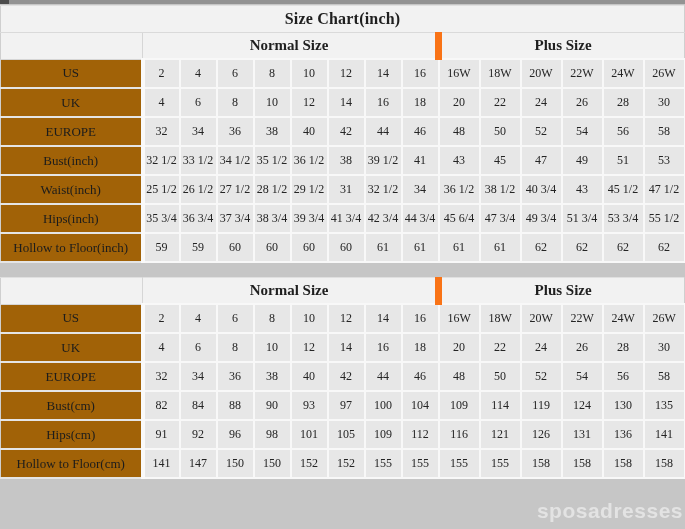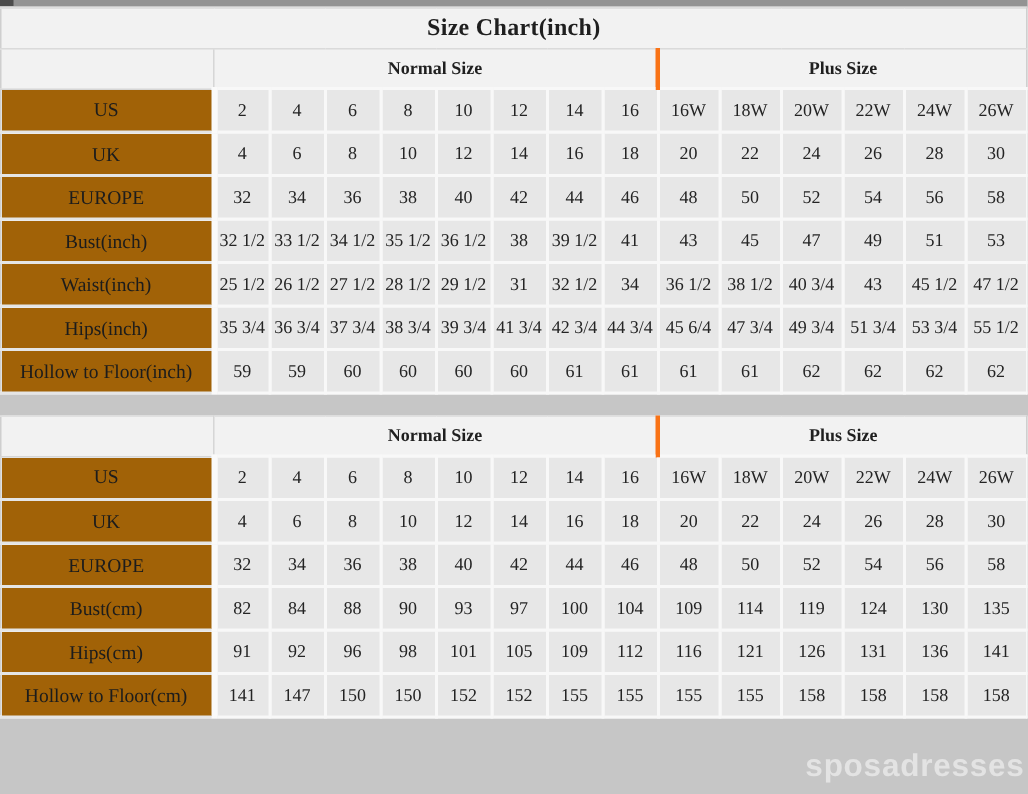--- a/index.html
+++ b/index.html
@@ -49,30 +49,30 @@
     background: #f2f2f2;
     font-size: 16px;
     font-weight: 600;
     text-align: center;
     border-bottom: 1px solid #dadada;
     letter-spacing: 0.2px;
   }
   tr.group-row th {
     height: 23px;
     background: #f2f2f2;
-    font-size: 12px;
+    font-size: 15px;
     font-weight: 600;
     text-align: center;
     border-bottom: 1px solid #d6d6d6;
   }
   tr.group-row th.corner {
     border-right: 1px solid #d6d6d6;
   }
   tr.group-row th.plus-group {
-    border-left: 3px solid #f97316;
+    border-left: 7px solid #f97316;
   }
   tbody tr {
     height: 29px;
   }
   tbody th.rowlabel {
     background: #a16207;
     font-size: 13px;
     font-weight: normal;
     text-align: center;
     border-bottom: 2px solid #e5e5e5;

